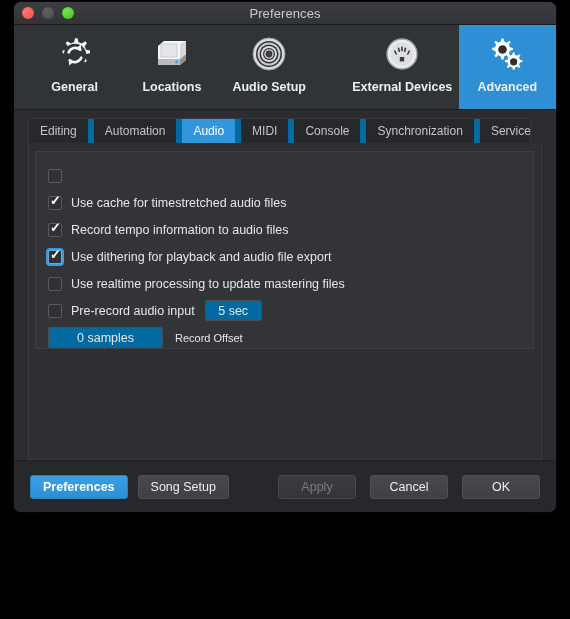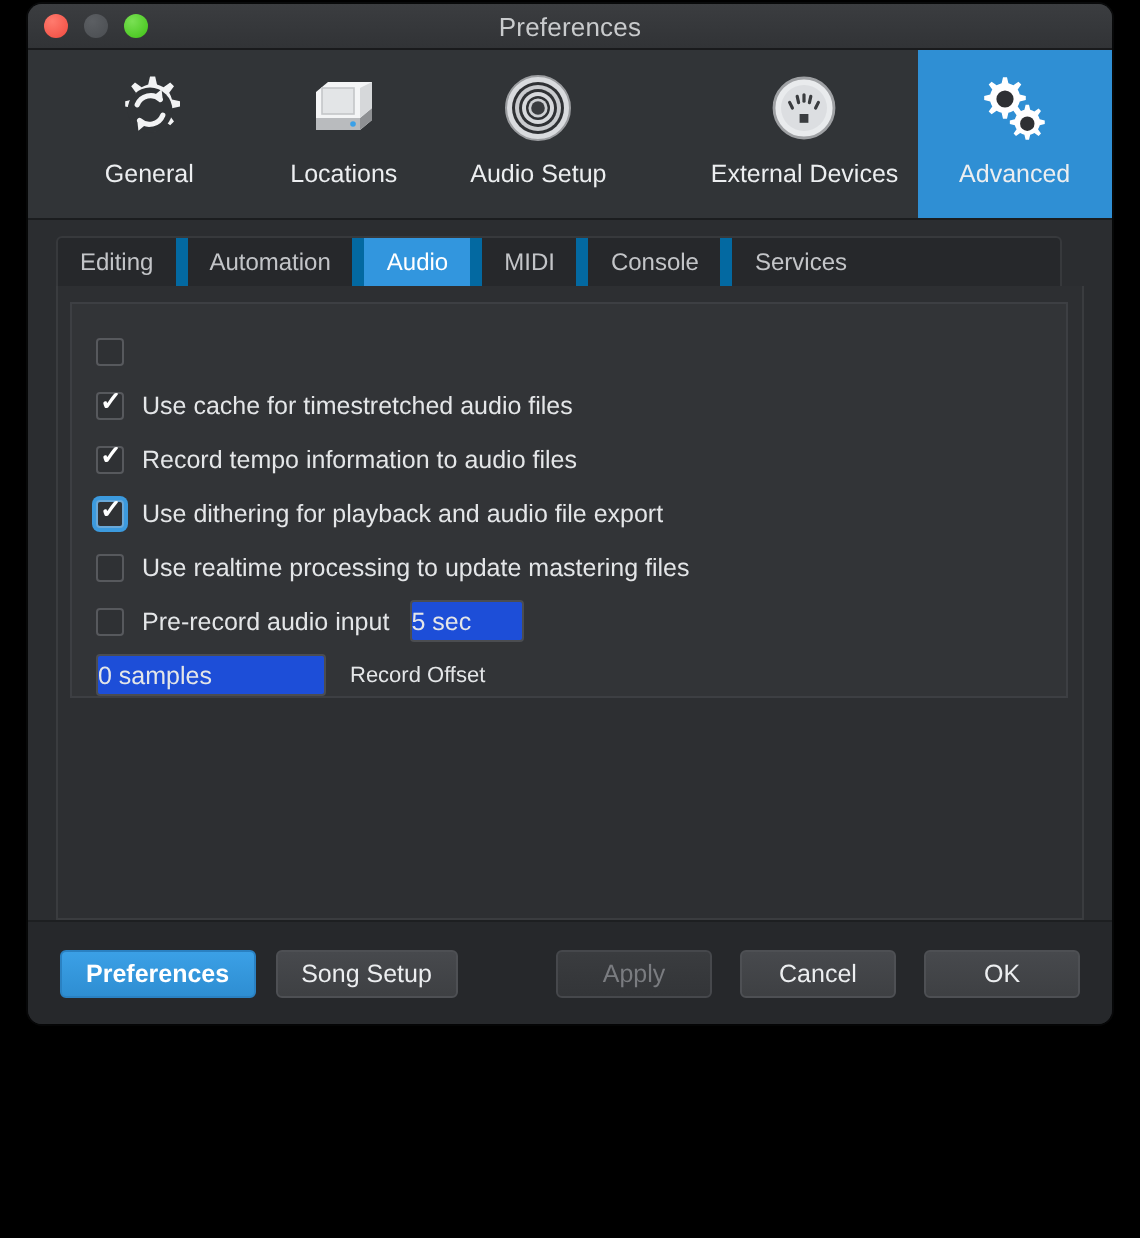--- a/index.html
+++ b/index.html
@@ -94,21 +94,21 @@
   .tool-icon {
     width: 48px;
     height: 48px;
     display: flex;
     align-items: center;
     justify-content: center;
   }
   .tool-label {
     margin-top: 1px;
     font-size: 12.5px;
-    font-weight: normal;
+    font-weight: bold;
     color: #eceef0;
     white-space: nowrap;
   }
 
   
   .tabwrap {
     flex: 0 0 auto;
     background: #2b2d30;
     padding: 8px 0 0 14px;
     position: relative;
@@ -212,27 +212,28 @@
   .cb.checked .tick { display: block; }
   .row-label {
     font-size: 12.5px;
     color: #e4e6e8;
     white-space: nowrap;
     user-select: none;
   }
 
   
   .field {
-    background: #1d4ed8;
+    background: #0369a1;
     border: 1px solid #4b4d51;
     border-radius: 2px;
     box-sizing: border-box;
     color: #e4e6e8;
     font-size: 12.5px;
     font-family: "Liberation Sans", sans-serif;
+    text-align: center;
     height: 21px;
     line-height: 19px;
     padding: 0;
     outline: none;
   }
   .field.sec { width: 57px; margin-left: 10px; }
   .field.samples { width: 115px; }
   .trailing-label {
     font-size: 11px;
     color: #e4e6e8;
@@ -398,20 +399,23 @@
       <div class="tab active">
         <span>Audio</span>
       </div>
       <div class="tab">
         <span>MIDI</span>
       </div>
       <div class="tab">
         <span>Console</span>
       </div>
       <div class="tab">
+        <span>Synchronization</span>
+      </div>
+      <div class="tab">
         <span>Services</span>
       </div>
     </div>
   </div>
 
   <div class="content">
     <div class="pane">
       <div class="groupbox">
 
         <div class="row">

